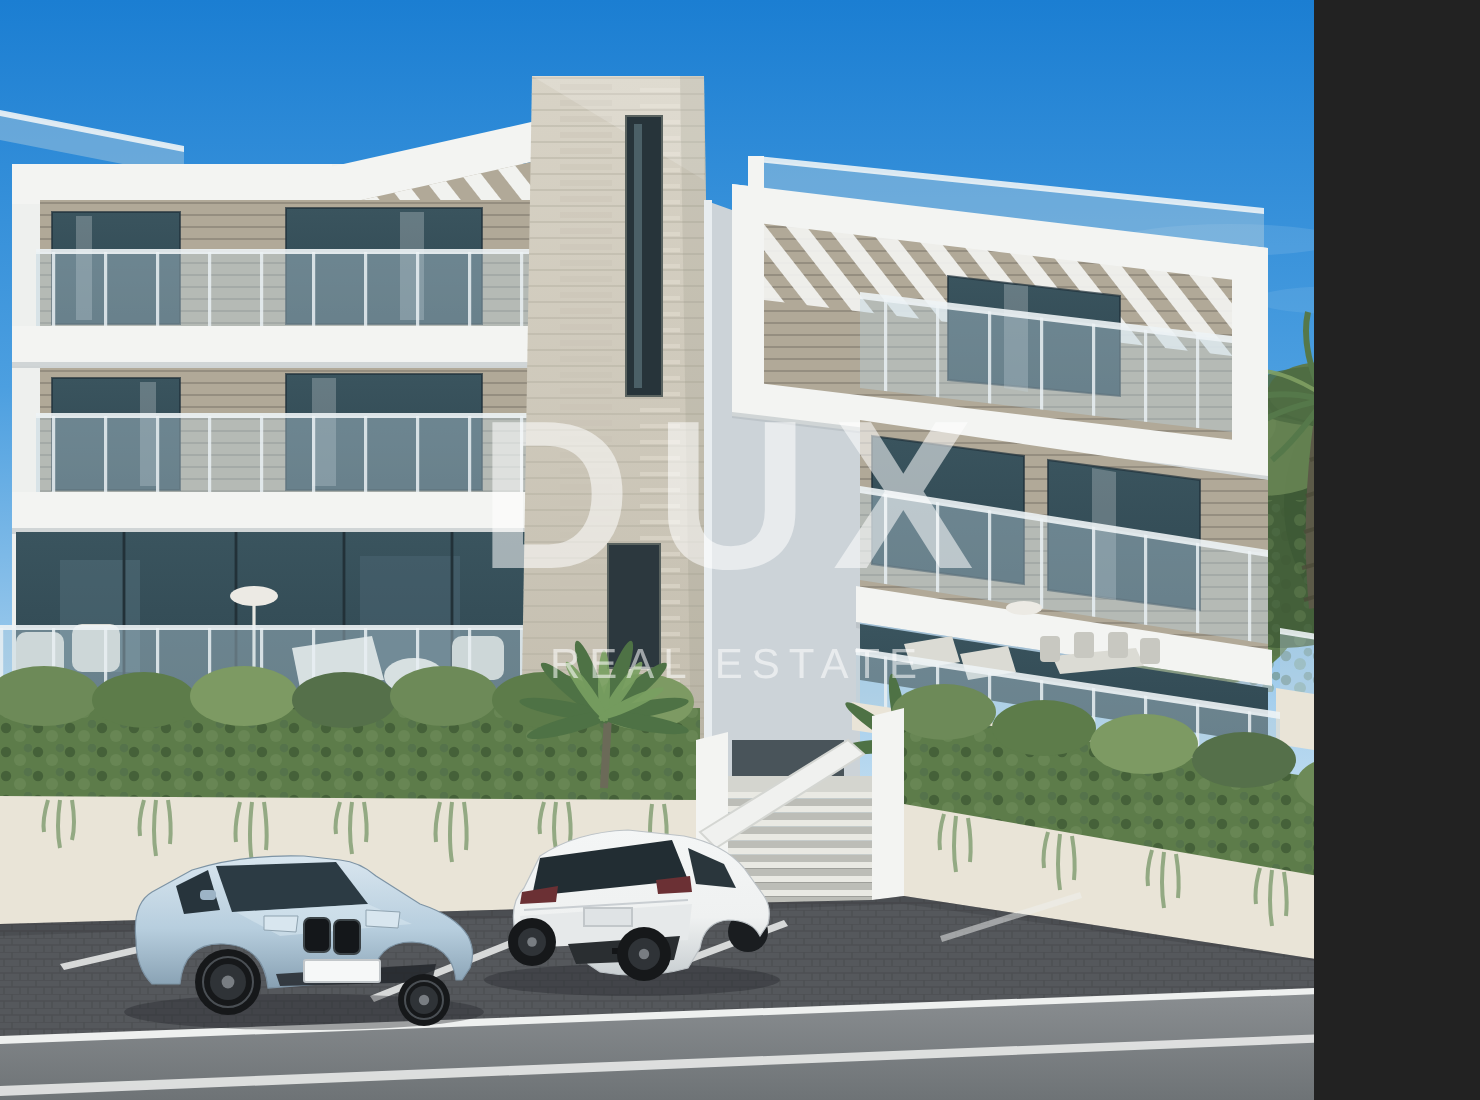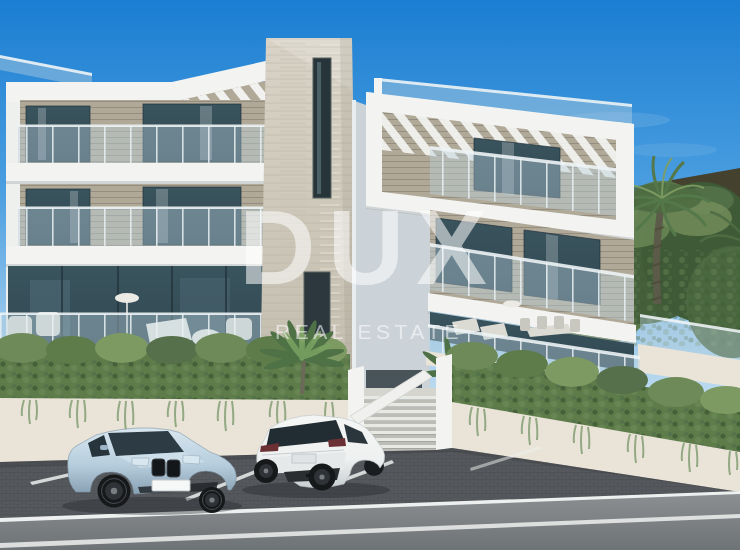--- a/index.html
+++ b/index.html
@@ -1,16 +1,16 @@
 <!DOCTYPE html>
 <html style="--sky_top: #1b7ed2; --sky_mid: #4c9fe0; --sky_low: #9ecbec; --sky_horizon: #cfe4f2; --building_white: #f3f4f2; --building_side: #ccd3d8; --wall_warm: #e9e4d7; --slat_wood: #b1a998; --stone: #d8d3c6; --stone_dark: #c2bcad; --glass_dark: #2f4751; --railing_glass: #b9d2dd; --green_dark: #415d37; --green_mid: #5d7c4a; --green_light: #84a066; --hill: #45412f; --palm_trunk: #5c5a48; --asphalt: #55585c; --road_light: #8b8f92; --road_dark: #6e7376; --line_white: #eef0ef; --car_blue: #b7cede; --car_blue_dark: #87a0b2; --car_white: #eff1f1; --watermark_white: rgba(255,255,255,0.55);"><head>
 <meta charset="utf-8">
 <style>
   html,body{margin:0;padding:0;background:#222;}
-  .stage{position:relative;width:740px;height:550px;overflow:hidden;font-family:"Liberation Sans",sans-serif;}
+  .stage{position:relative;width:657px;height:550px;overflow:hidden;font-family:"Liberation Sans",sans-serif;}
   svg{display:block}
   
   .skyS1{stop-color:var(--sky_top,#1b7ed2)} .skyS2{stop-color:var(--sky_mid,#4c9fe0)}
   .skyS3{stop-color:var(--sky_low,#9ecbec)} .skyS4{stop-color:var(--sky_horizon,#cfe4f2)}
   .stoneS1{stop-color:var(--stone,#d8d3c6)} .stoneS2{stop-color:var(--stone_dark,#c2bcad)}
   .glassS1{stop-color:#3a545e} .glassS2{stop-color:var(--glass_dark,#2f4751)}
   .roadS1{stop-color:var(--road_light,#8b8f92)} .roadS2{stop-color:var(--road_dark,#6e7376)}
   .carbS1{stop-color:#d9e6ef} .carbS2{stop-color:var(--car_blue,#b7cede)} .carbS3{stop-color:var(--car_blue_dark,#87a0b2)}
   .carwS1{stop-color:#f4f6f6} .carwS2{stop-color:var(--car_white,#eff1f1)} .carwS3{stop-color:#c9cfd2}
   .fWhite{fill:var(--building_white,#f3f4f2)} .fSide{fill:var(--building_side,#ccd3d8)}

